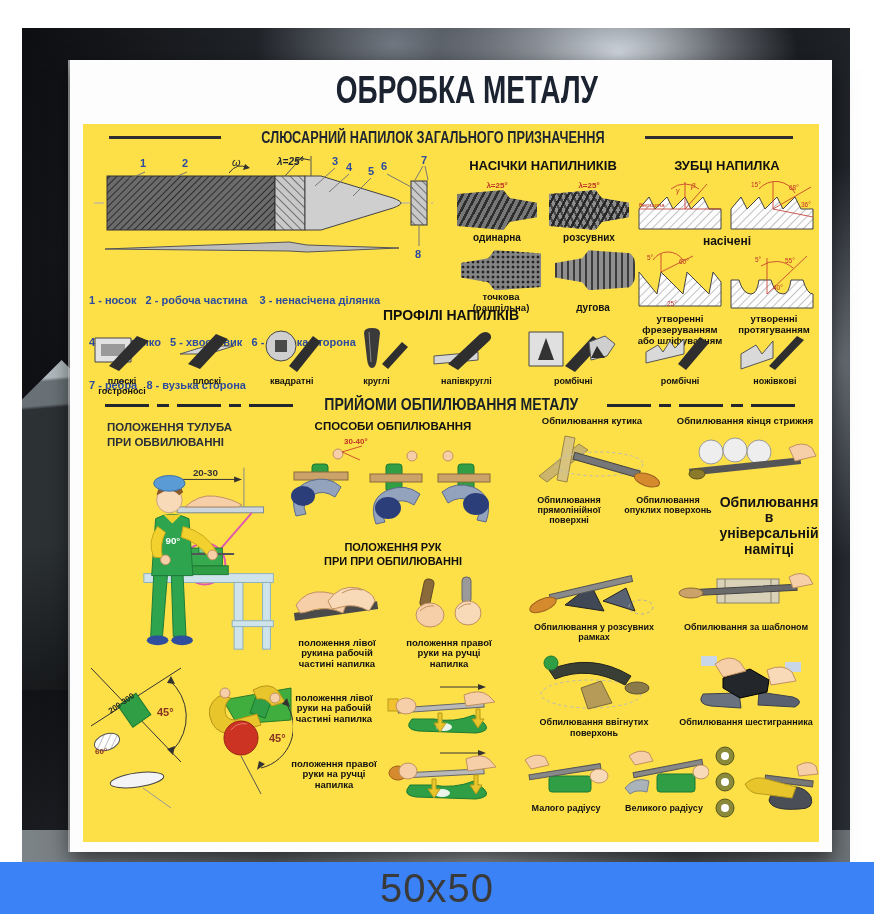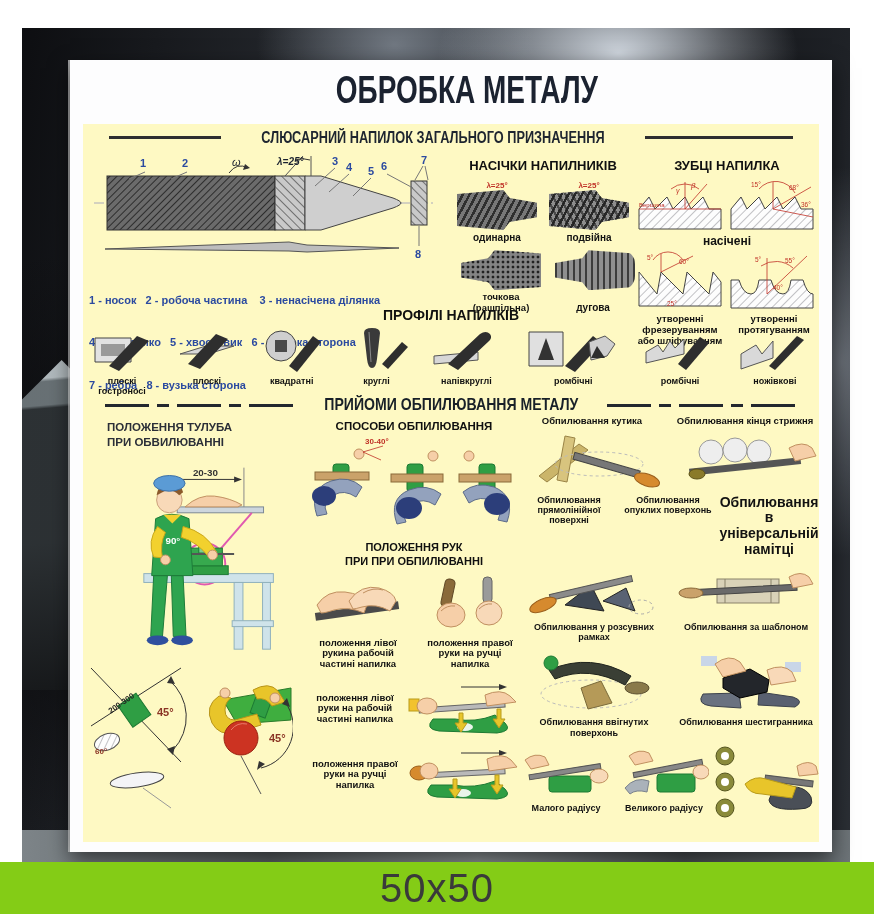--- a/index.html
+++ b/index.html
@@ -15,41 +15,41 @@
   .anvil{position:absolute;left:22px;top:360px;width:72px;height:330px;
     background:linear-gradient(175deg,#b9c2c6 0 6%,#6d767a 7% 14%,#2e3336 15% 55%,#17191b 100%);
     clip-path:polygon(0 12%,55% 0,100% 10%,100% 100%,0 100%);opacity:.95;}
   .floor{position:absolute;left:22px;top:830px;width:828px;height:32px;
     background:linear-gradient(90deg,#7d8488,#5a6064 30%,#8d9397 55%,#4a4f53 80%,#6d7478);}
   .poster{position:absolute;left:70px;top:60px;width:762px;height:792px;background:#fdfdfe;
     box-shadow:0 8px 20px rgba(0,0,0,.55), -2px 0 0 rgba(255,255,255,.6);}
   .title{position:absolute;top:10px;left:0;width:100%;text-align:center;font-weight:800;
     font-size:35px;color:#1b2230;letter-spacing:0px;padding-left:16px;}
   .title span{display:inline-block;transform:scale(.8,1.12);}
-  .panel{position:absolute;left:13px;top:64px;width:736px;height:718px;background:#fef9c3;}
+  .panel{position:absolute;left:13px;top:64px;width:736px;height:718px;background:#fde047;}
   .subrow{position:absolute;top:5px;left:0;width:100%;display:flex;align-items:center;justify-content:center;gap:10px;}
   .subline{height:3px;background:#2e2e30;}
   .subtitle{font-weight:800;font-size:15px;color:#1e2530;white-space:nowrap;display:inline-block;transform:scale(.85,1.05);}
   .sec-h{font-weight:800;color:#101010;text-align:center;}
   .cap{font-weight:700;color:#121212;text-align:center;line-height:1.12;}
   .legend{color:#2b4aa0;font-weight:700;font-size:11px;line-height:1.3;white-space:pre;}
   .red{fill:#c03127;}
   .tile{position:relative;}
   .notch-shape{width:80px;height:40px;}
   .tang-right{clip-path:polygon(0% 10%,58% 0%,66% 20%,100% 32%,100% 68%,66% 80%,58% 100%,0% 90%);}
   .tang-left{clip-path:polygon(0% 32%,34% 20%,42% 0%,100% 8%,100% 92%,42% 100%,34% 80%,0% 68%);}
   .nb-single{background:repeating-linear-gradient(118deg,#2f2f2f 0 2.5px,#777 2.5px 6px);}
   .nb-double{background:repeating-linear-gradient(118deg,rgba(35,35,35,.95) 0 2.3px,rgba(0,0,0,0) 2.3px 6px),
              repeating-linear-gradient(62deg,#4a4a4a 0 2.3px,#8d8d8d 2.3px 6px);}
   .nb-dots{background:radial-gradient(circle at 2px 2px,#222 1.2px,rgba(0,0,0,0) 1.7px) 0 0/5px 5px,#848484;}
   .nb-arc{background:repeating-linear-gradient(90deg,#3c3c3c 0 2px,#8f8f8f 2px 6px);}
   .redlab{color:#c03127;font-size:8px;font-weight:700;}
   .dashline{height:3px;background:repeating-linear-gradient(90deg,#23282e 0 44px,rgba(0,0,0,0) 44px 52px,#23282e 52px 64px,rgba(0,0,0,0) 64px 72px);}
   .div-h{font-weight:800;font-size:16px;color:#182028;white-space:nowrap;display:inline-block;transform:scale(.88,1.05);}
-  .bottom-strip{position:absolute;left:0;bottom:0;width:100%;height:52px;background:#84cc16;display:flex;align-items:center;justify-content:center;}
+  .bottom-strip{position:absolute;left:0;bottom:0;width:100%;height:52px;background:#3b82f6;display:flex;align-items:center;justify-content:center;}
   .size-label{font-size:40px;color:#3a3a3a;letter-spacing:1px;}
   svg text{font-family:"Liberation Sans","DejaVu Sans",sans-serif;}
 </style>
 </head>
 <body>
 
 <svg width="0" height="0" style="position:absolute">
 <defs>
   <pattern id="hx" width="5" height="5" patternUnits="userSpaceOnUse" patternTransform="rotate(45)">
     <rect width="5" height="5" fill="#6b6b6b"></rect>
@@ -128,21 +128,21 @@
       <div class="sec-h" style="font-size:13px">НАСІЧКИ НАПИЛНИКІВ</div>
       <div style="display:flex;flex-wrap:wrap;gap:4px;margin-top:8px;justify-content:space-between">
         <div class="tile" style="width:84px">
           <div class="redlab" style="text-align:center">λ=25°</div>
           <div class="notch-shape tang-right nb-single" style="margin:0 auto"></div>
           <div class="cap" style="font-size:10px;margin-top:2px">одинарна</div>
         </div>
         <div class="tile" style="width:84px">
           <div class="redlab" style="text-align:center">λ=25°</div>
           <div class="notch-shape tang-right nb-double" style="margin:0 auto"></div>
-          <div class="cap" style="font-size:10px;margin-top:2px">подвійна</div>
+          <div class="cap" style="font-size:10px;margin-top:2px">розсувних</div>
         </div>
         <div class="tile" style="width:92px;margin-top:3px">
           <div class="notch-shape tang-left nb-dots" style="margin:0 auto"></div>
           <div class="cap" style="font-size:9.5px;margin-top:2px">точкова (рашпільна)</div>
         </div>
         <div class="tile" style="width:76px;margin-top:3px">
           <div class="notch-shape tang-left nb-arc" style="margin:0 auto;border-radius:0 14px 14px 0"></div>
           <div class="cap" style="font-size:10px;margin-top:12px">дугова</div>
         </div>
       </div>
@@ -339,21 +339,21 @@
           <path d="M42,68 q6,-8 16,-6" stroke="#e87a6a" fill="none"></path>
           <path d="M96,40 A42,42 0 0 1 72,106" fill="none" stroke="#333"></path>
           <path d="M98,36 l3,9 l-8,-3 z" fill="#333"></path>
           <path d="M76,102 l-8,6 l2,-9 z" fill="#333"></path>
           <text x="80" y="80" font-size="11" font-weight="bold" fill="#8a3324">45°</text>
           <line x1="52" y1="94" x2="72" y2="132" stroke="#555"></line>
         </svg>
       </div>
     </div>
 
-    <div style="position:absolute;left:224px;top:296px;width:214px">
+    <div style="position:absolute;left:203px;top:296px;width:214px">
       <div class="sec-h" style="font-size:11.5px">СПОСОБИ ОБПИЛЮВАННЯ</div>
       <svg width="214" height="100" viewBox="0 0 214 100">
         <g>
           <rect x="26" y="32" width="16" height="26" rx="3" fill="#2f9e44" stroke="#1d7a33"></rect>
           <rect x="8" y="40" width="54" height="8" fill="#caa26a" stroke="#8a6a3a"></rect>
           <path d="M10,84 q-9,-27 14,-35 q18,-6 31,6 l-6,10 q-12,-8 -22,-2 q-13,6 -7,19 z" fill="#93a2bd" stroke="#5c6b88"></path>
           <ellipse cx="17" cy="64" rx="12" ry="10" fill="#2c3e7a"></ellipse>
           <circle cx="52" cy="22" r="5" fill="#f6cfa8" stroke="#c09060"></circle>
           <line x1="56" y1="20" x2="74" y2="28" stroke="#c03127" stroke-width=".8"></line>
           <line x1="56" y1="20" x2="76" y2="14" stroke="#c03127" stroke-width=".8"></line>

